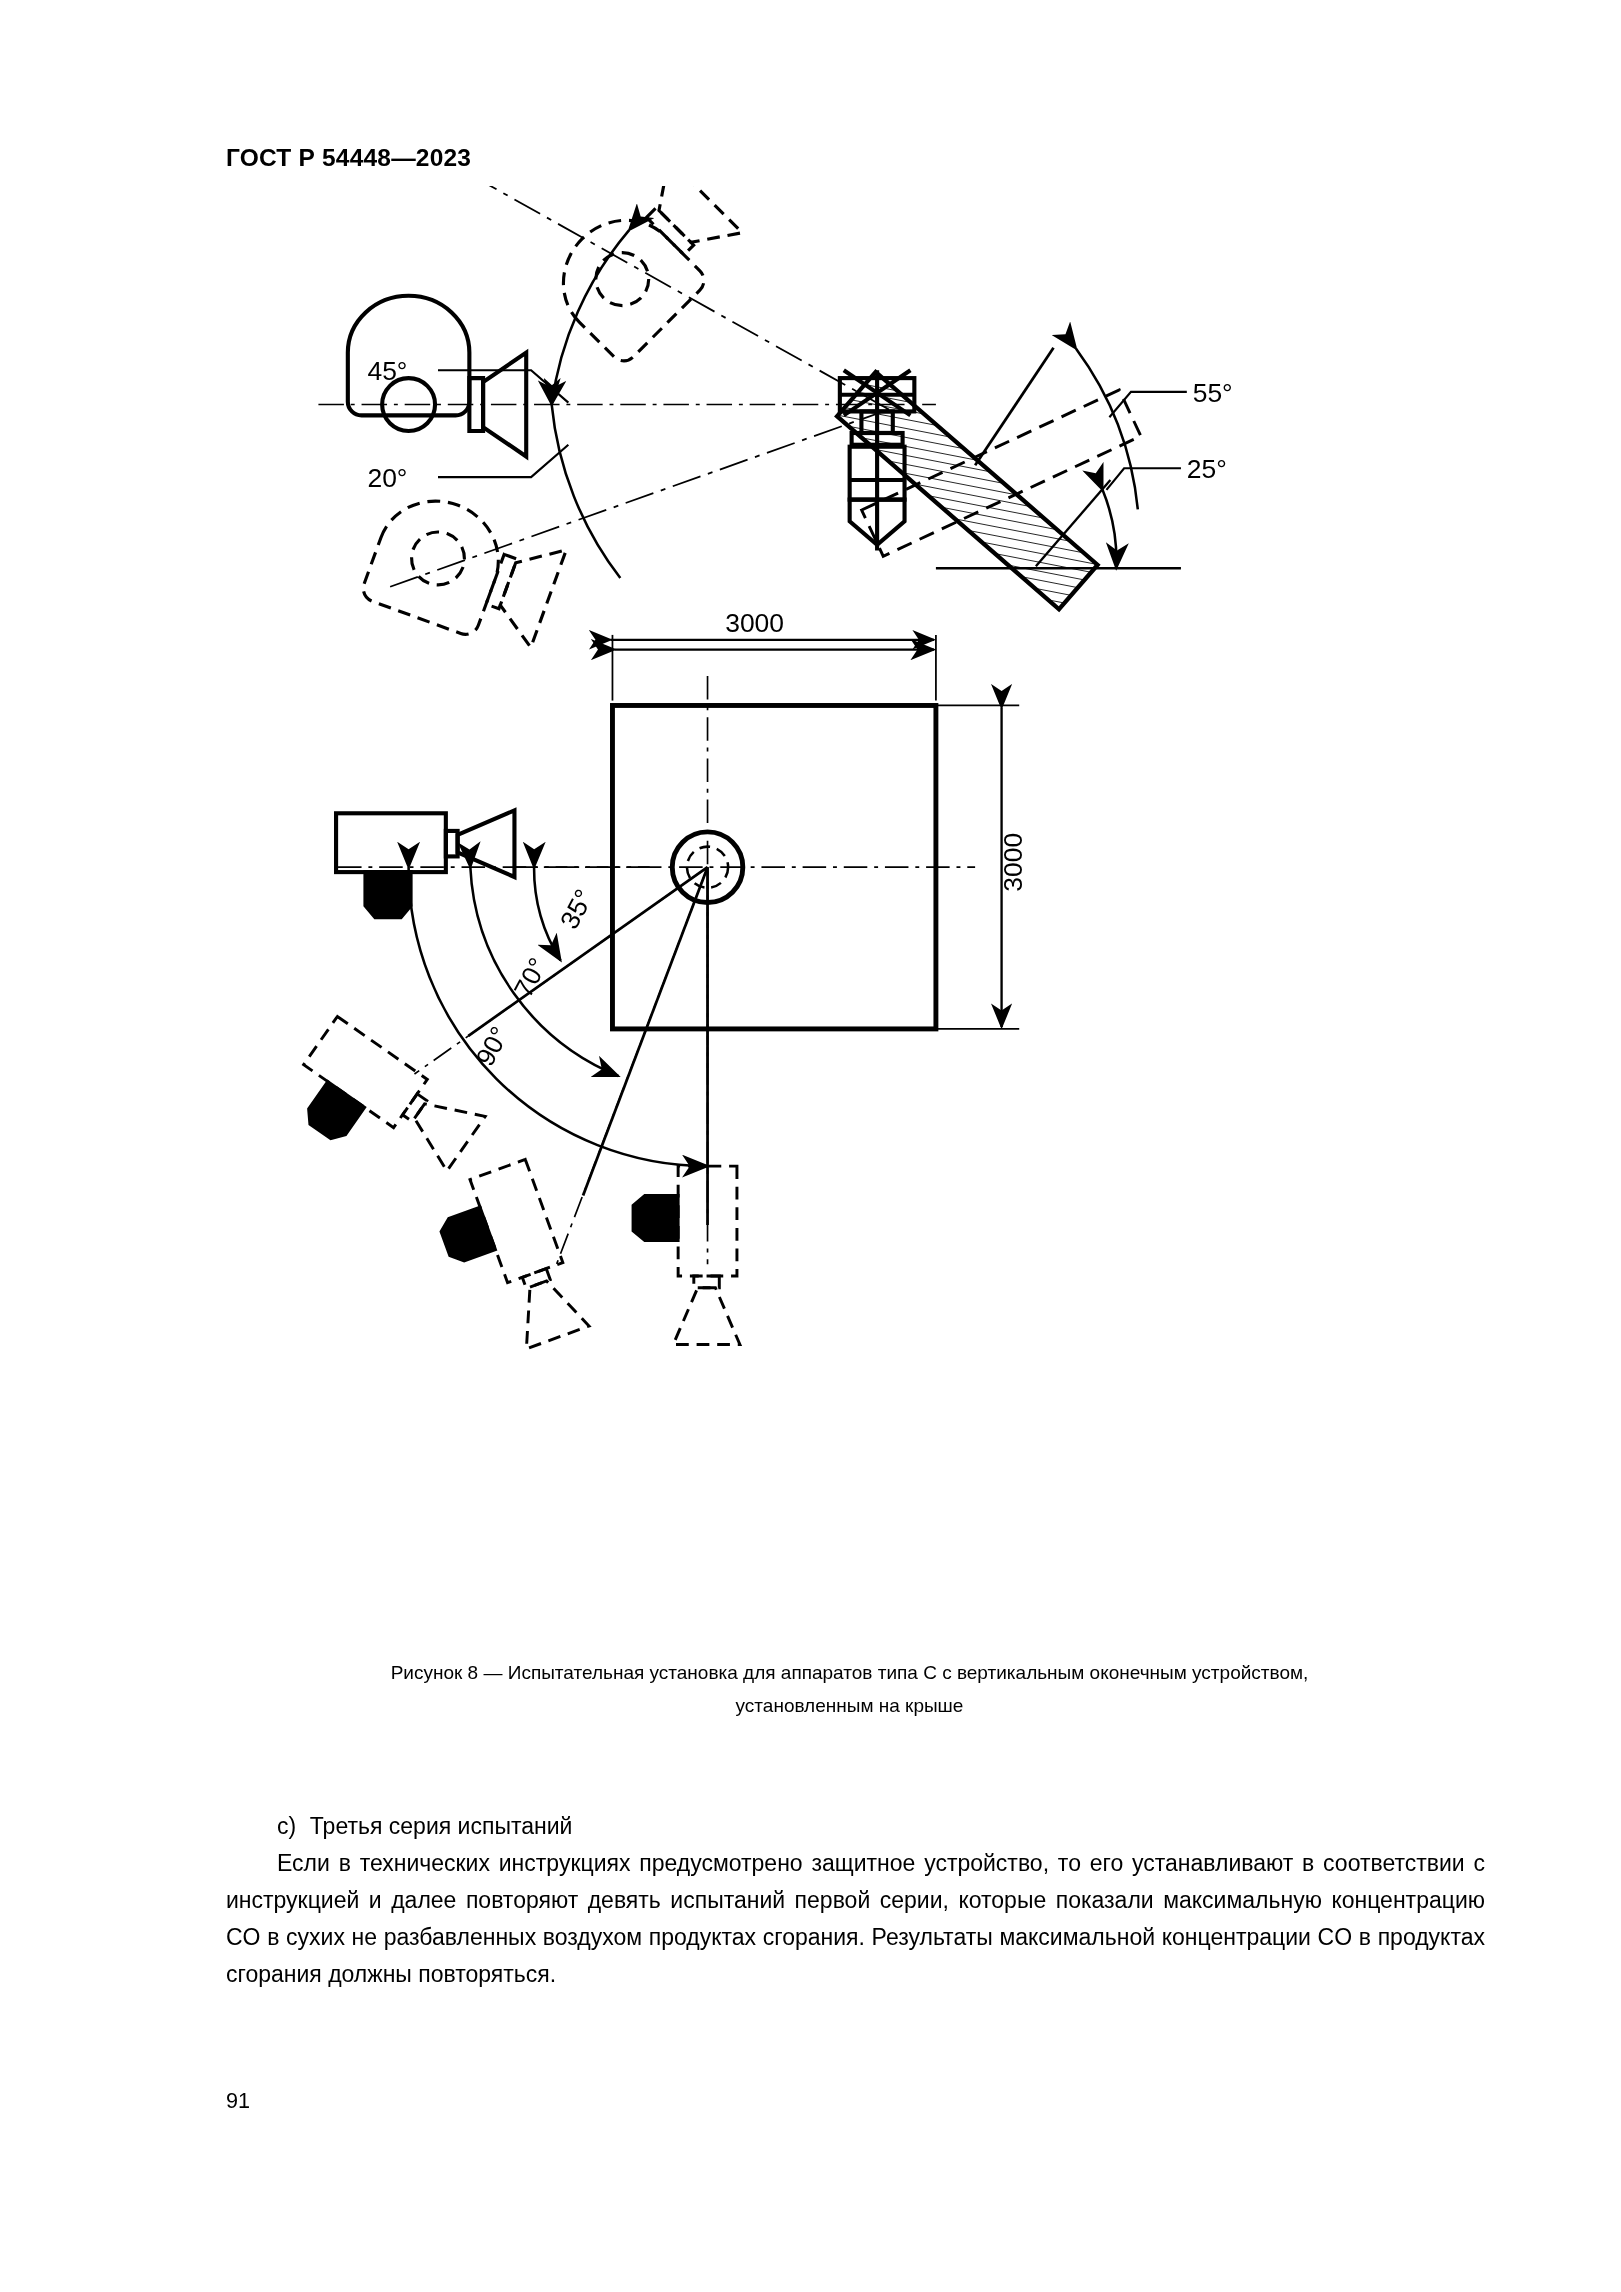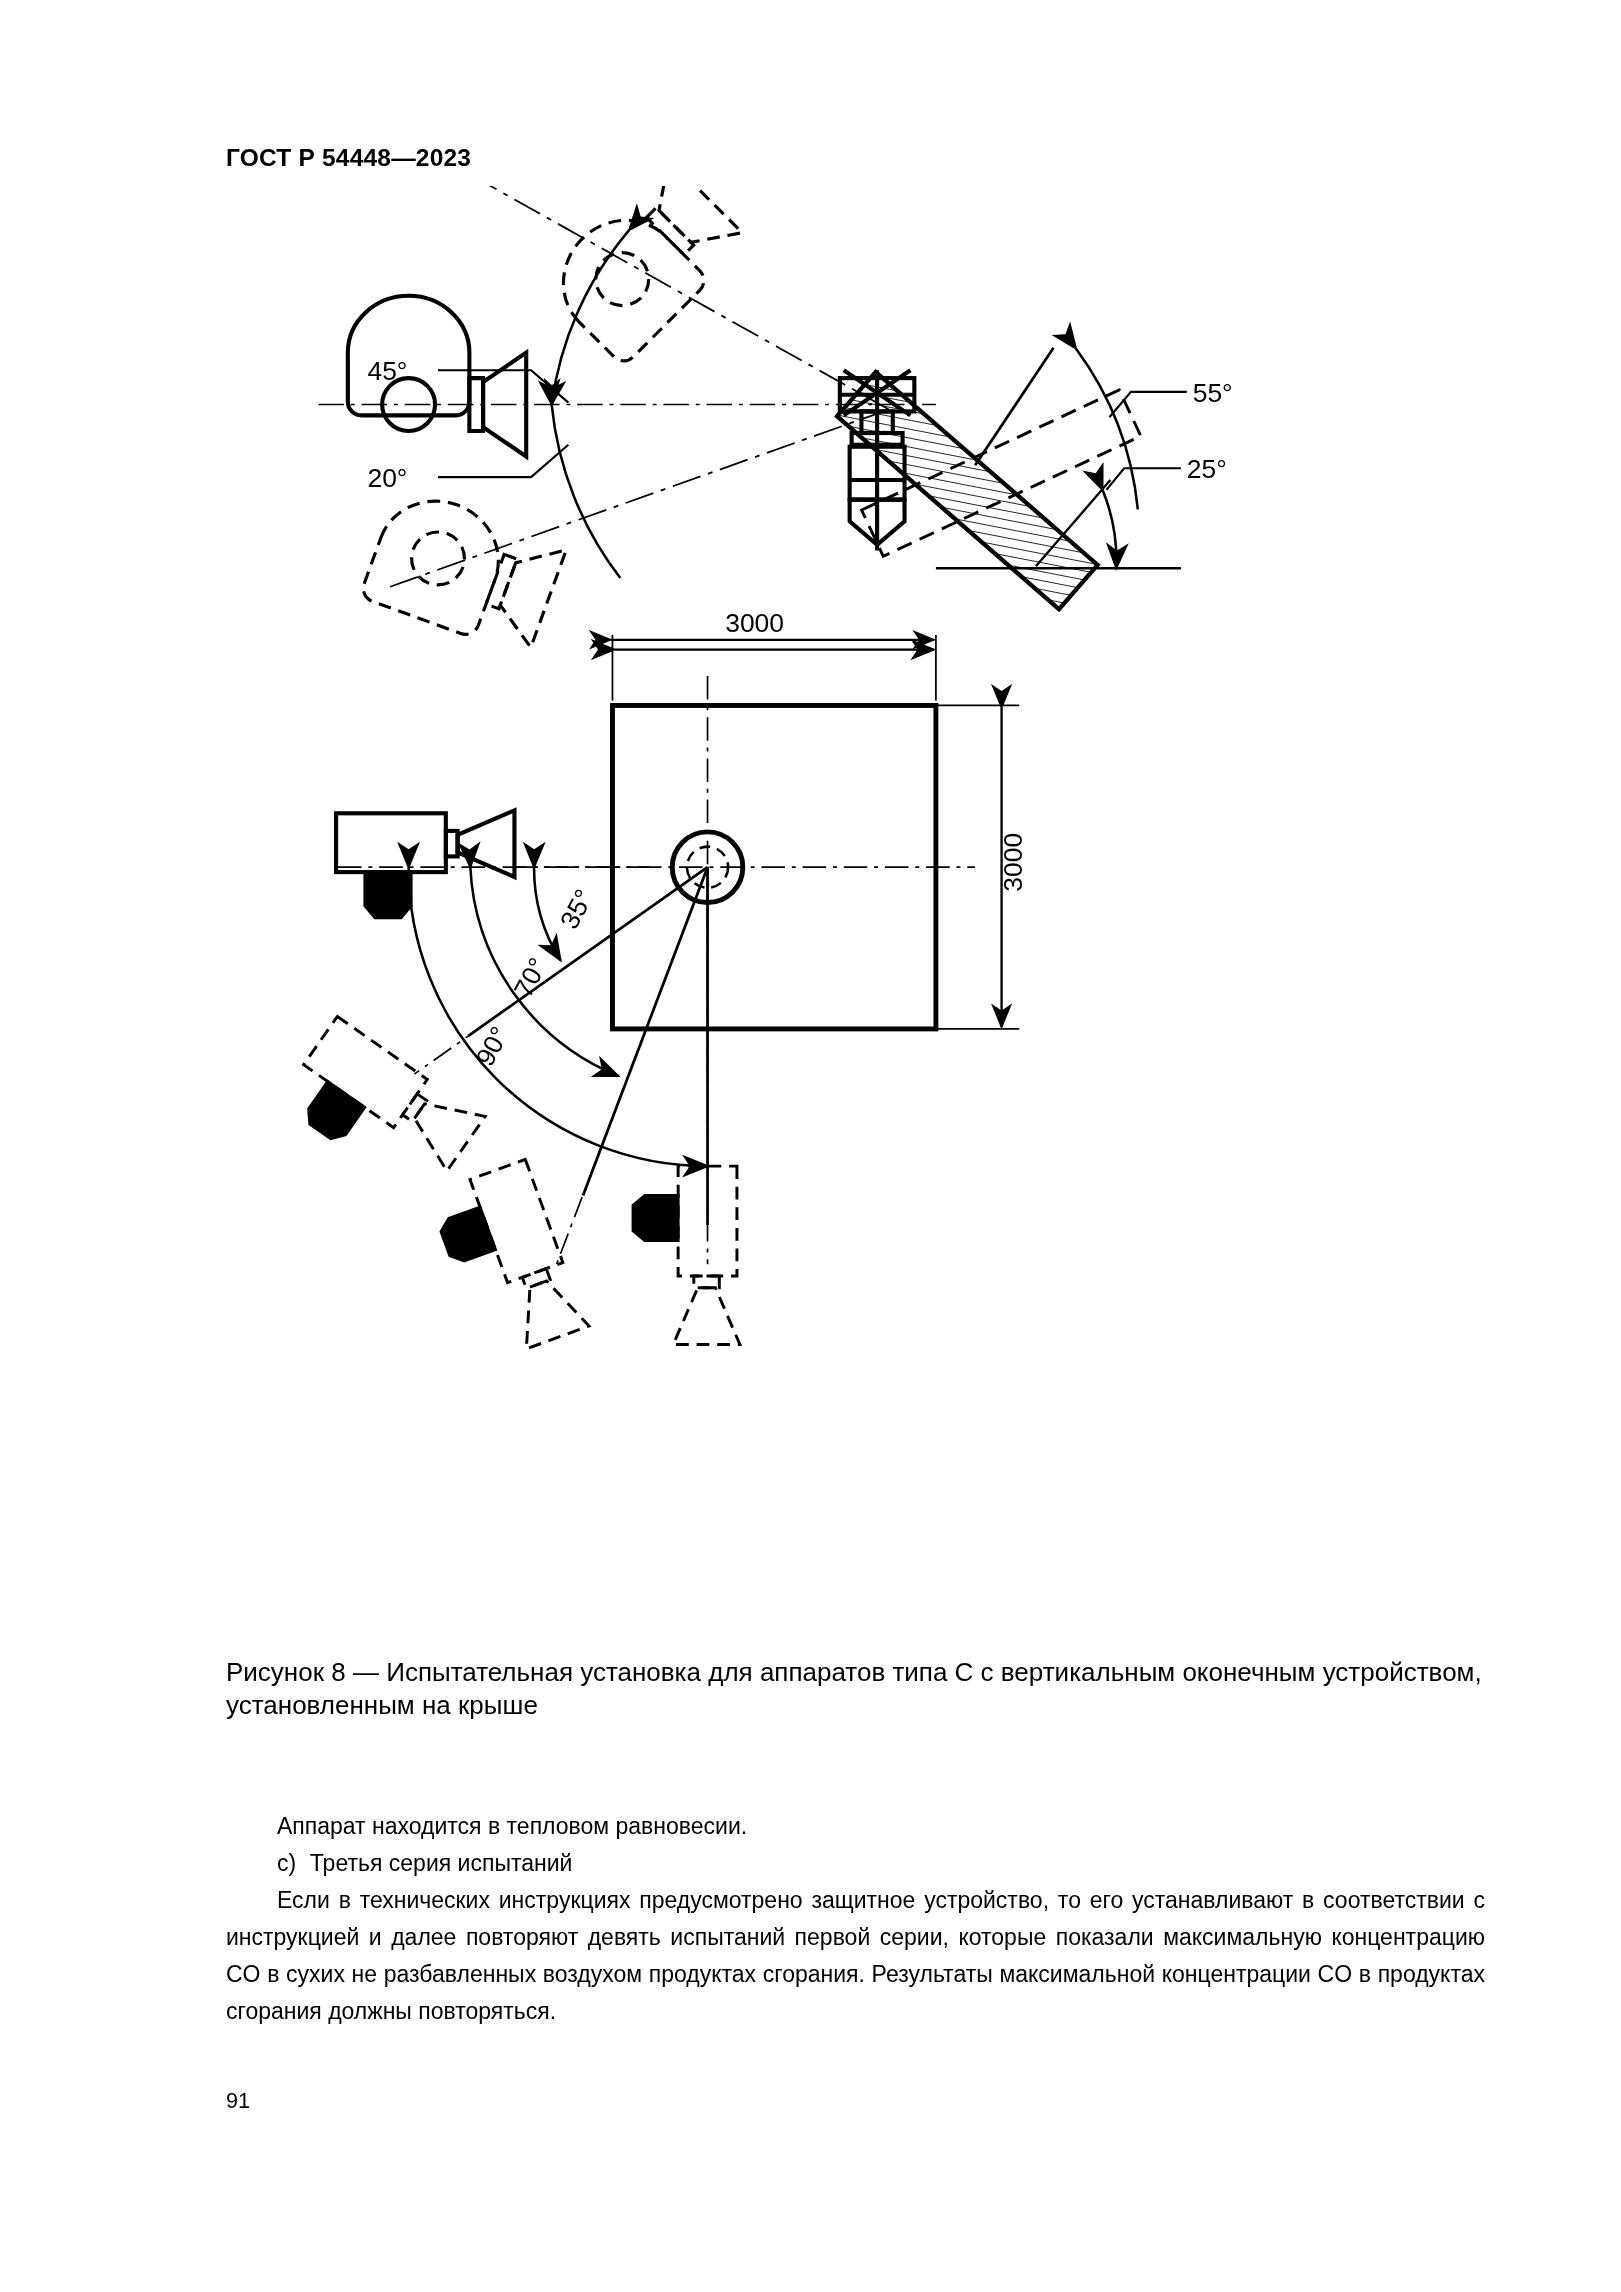--- a/index.html
+++ b/index.html
@@ -28,23 +28,24 @@
   
   .figure-area{
     position:absolute;
     left:147px; top:186px;
     width:1333px; height:1431px;
   }
   .figure-svg{display:block;width:100%;height:100%;}
   
   .caption{
     position:absolute;
-    left:182px; top:1656px;
+    left:176px; top:1656px;
     width:1259px;
-    font-size:26px;
+    text-align:center;
+    font-size:19px;
     line-height:33px;
   }
   
   .body-text{
     position:absolute;
     left:182px; top:1808px;
     width:1259px;
     font-size:23px;
     line-height:37px;
   }
@@ -260,21 +261,20 @@
       </g>
     </svg>
   </div>
 
   <div class="caption">
     <div>Рисунок 8 — Испытательная установка для аппаратов типа С с вертикальным оконечным устройством,</div>
     <div>установленным на крыше</div>
   </div>
 
   <div class="body-text">
-    <p class="indent">Аппарат находится в тепловом равновесии.</p>
 
 
     <p class="listline"><span class="lmark">с)</span><span>Третья серия испытаний</span></p>
 
     <p class="indent just">Если в технических инструкциях предусмотрено защитное устройство, то его устанавливают в соответствии с инструкцией и далее повторяют девять испытаний первой серии, которые показали максимальную концентрацию CO в сухих не разбавленных воздухом продуктах сгорания. Результаты максимальной концентрации CO в продуктах сгорания должны повторяться.</p>
   </div>
 
   <div class="folio">91</div>
 </div>
 

